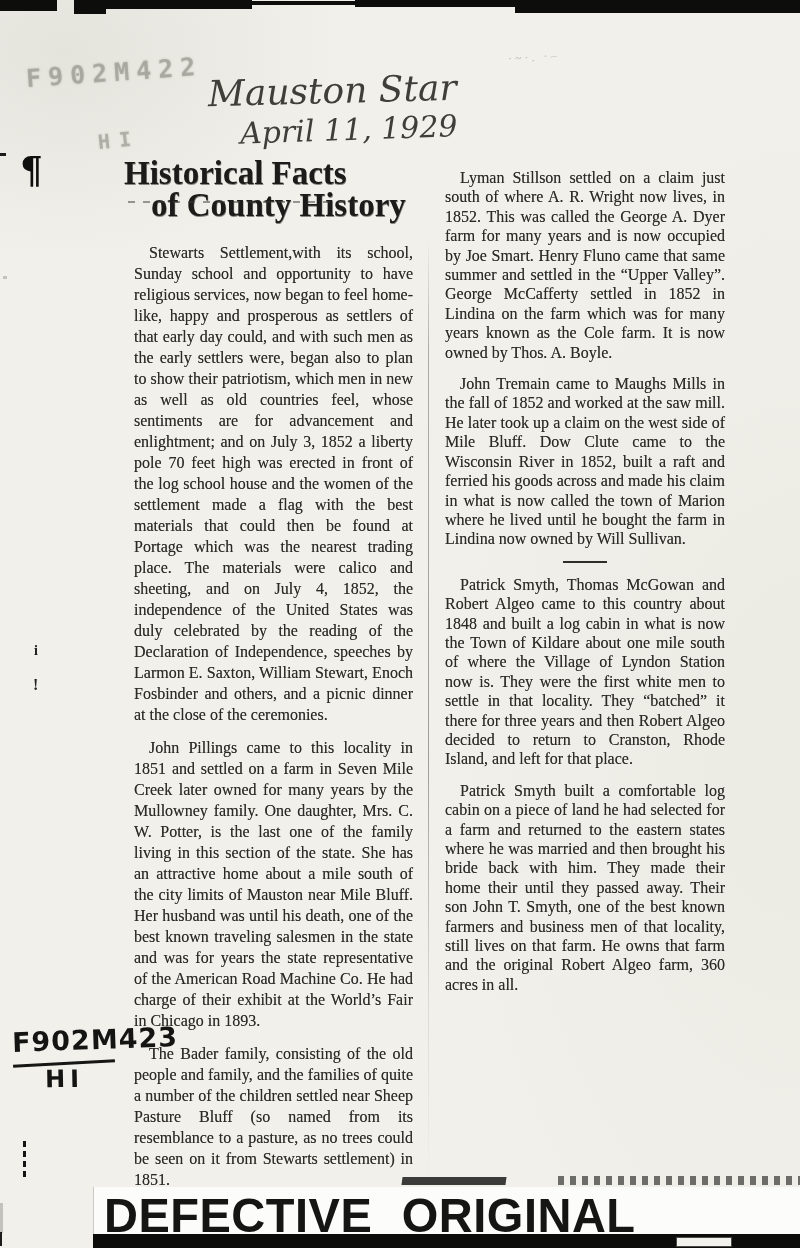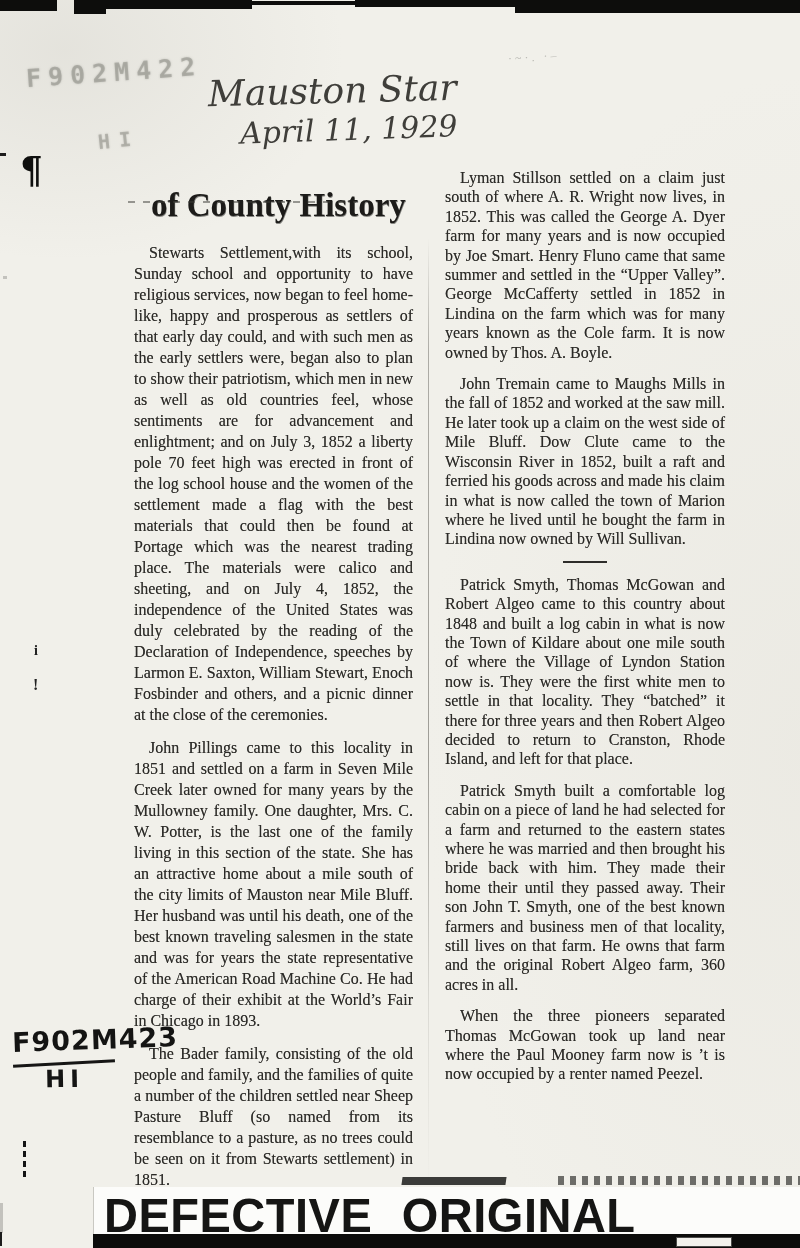--- a/index.html
+++ b/index.html
@@ -150,38 +150,38 @@
   <div class="hand-date">April 11, 1929</div>
   <div class="smudge">·~·.&nbsp;·–</div>
 
   <div class="pilcrow">¶</div>
   <div class="edge-dash" style="left:0;top:153px;width:6px;height:3px;"></div>
   <div class="edge-faint" style="left:3px;top:276px;width:4px;height:3px;"></div>
   <div class="tick-i">i</div>
   <div class="tick-excl">!</div>
   <div class="dash-mark"></div>
 
+  <div class="headline l1">Historical Facts</div>
   <div class="headline l2">of County History</div>
   <div class="headline-scratch"></div>
 
   <div class="col-rule"></div>
 
   <div class="col col-left">
     <p>Stewarts Settlement,with its school, Sunday school and opportunity to have religious services, now began to feel home-like, happy and prosperous as settlers of that early day could, and with such men as the early settlers were, began also to plan to show their patriotism, which men in new as well as old countries feel, whose sentiments are for advancement and enlightment; and on July 3, 1852 a liberty pole 70 feet high was erected in front of the log school house and the women of the settlement made a flag with the best materials that could then be found at Portage which was the nearest trading place.  The materials were calico and sheeting, and on July 4, 1852, the independence of the United States was duly celebrated by the reading of the Declaration of Independence, speeches by Larmon E. Saxton, William Stewart, Enoch Fosbinder and others, and a picnic dinner at the close of the ceremonies.</p>
     <p>John Pillings came to this locality in 1851 and settled on a farm in Seven Mile Creek later owned for many years by the Mullowney family.  One daughter, Mrs. C. W. Potter, is the last one of the family living in this section of the state.  She has an attractive home about a mile south of the city limits of Mauston near Mile Bluff.  Her husband was until his death, one of the best known traveling salesmen in the state and was for years the state representative of the American Road Machine Co. He had charge of their exhibit at the World’s Fair in Chicago in 1893.</p>
     <p>The Bader family, consisting of the old people and family, and the families of quite a number of the children settled near Sheep Pasture Bluff (so named from its resemblance to a pasture, as no trees could be seen on it from Stewarts settlement) in 1851.</p>
   </div>
 
   <div class="col col-right">
     <p>Lyman Stillson settled on a claim just south of where A. R. Wright now lives, in 1852.  This was called the George A. Dyer farm for many years and is now occupied by Joe Smart.  Henry Fluno came that same summer and settled in the “Upper Valley”.  George McCafferty settled in 1852 in Lindina on the farm which was for many years known as the Cole farm.  It is now owned by Thos. A. Boyle.</p>
     <p>John Tremain came to Maughs Mills in the fall of 1852 and worked at the saw mill.  He later took up a claim on the west side of Mile Bluff. Dow Clute came to the Wisconsin River in 1852, built a raft and ferried his goods across and made his claim in what is now called the town of Marion where he lived until he bought the farm in Lindina now owned by Will Sullivan.</p>
     <div class="section-divider"></div>
     <p>Patrick Smyth, Thomas McGowan and Robert Algeo came to this country about 1848 and built a log cabin in what is now the Town of Kildare about one mile south of where the Village of Lyndon Station now is. They were the first white men to settle in that locality. They “batched” it there for three years and then Robert Algeo decided to return to Cranston, Rhode Island, and left for that place.</p>
     <p>Patrick Smyth built a comfortable log cabin on a piece of land he had selected for a farm and returned to the eastern states where he was married and then brought his bride back with him.  They made their home their until they passed away. Their son John T. Smyth, one of the best known farmers and business men of that locality, still lives on that farm.  He owns that farm and the original Robert Algeo farm, 360 acres in all.</p>
-    <p>When the three pioneers separated Thomas McGowan took up land near where the Paul Mooney farm now is ’t is now occupied by a renter named Peezel.</p>
   </div>
 
   <div class="marker-code">F902M423</div>
   <div class="marker-underline"></div>
   <div class="marker-suffix">HI</div>
 
   <div class="remnant-solid"></div>
   <div class="remnant-dots"></div>
   <div class="white-strip"></div>
   <div class="defective">DEFECTIVE ORIGINAL</div>

